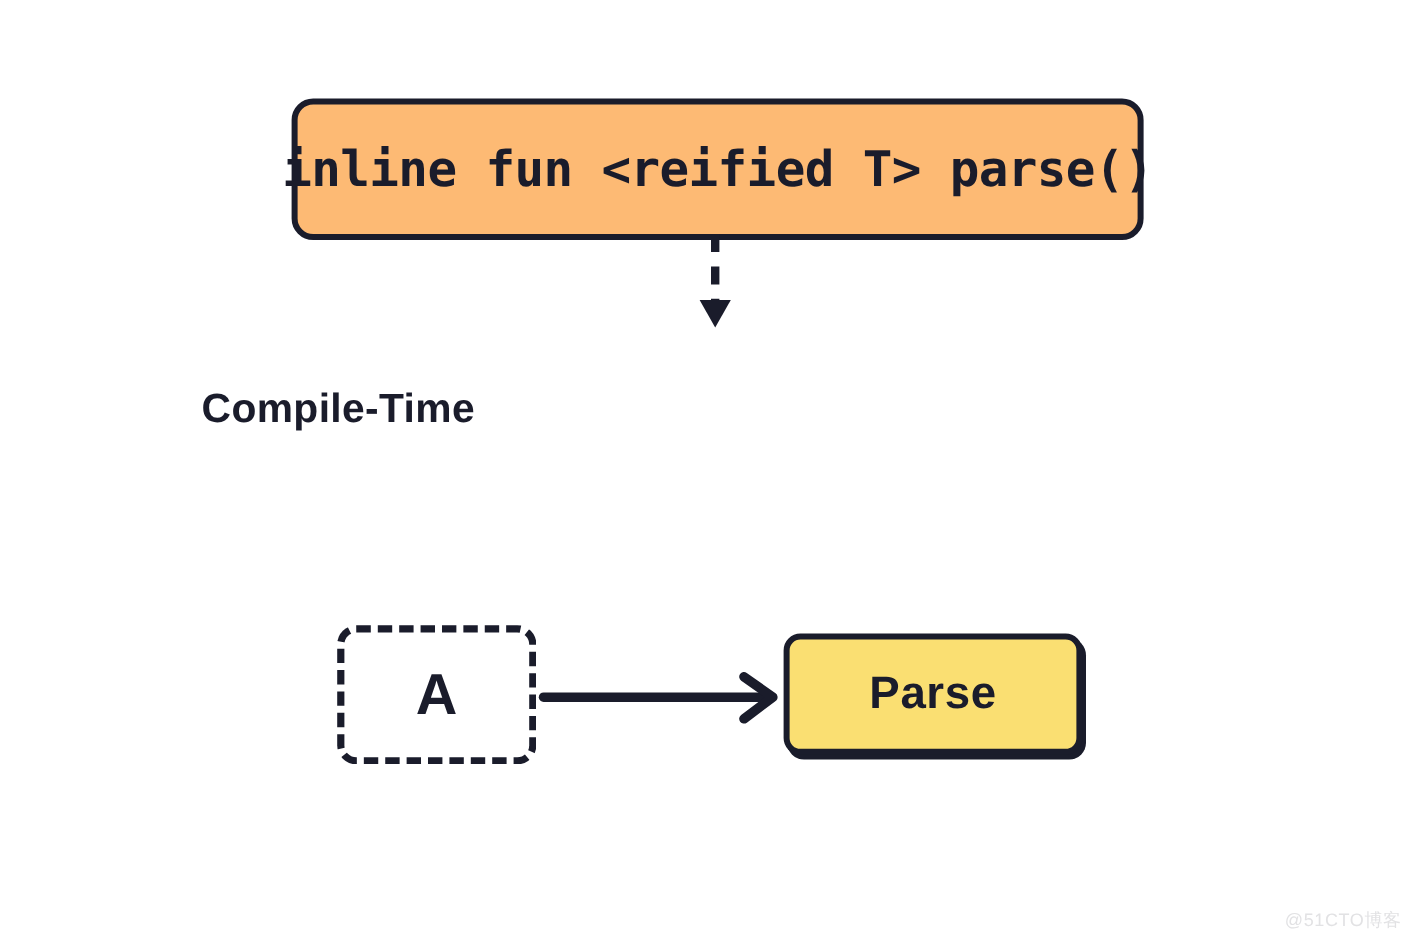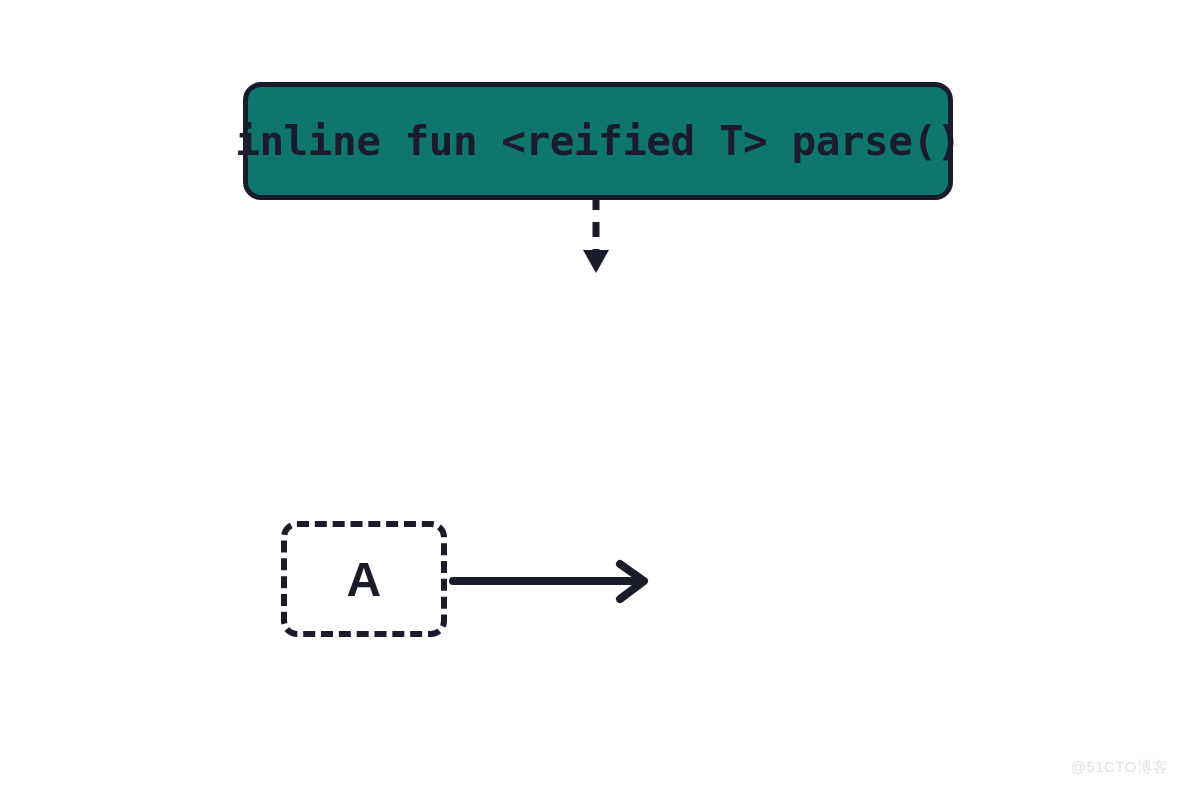--- a/index.html
+++ b/index.html
@@ -20,21 +20,21 @@
   
   .sig-box {
     position: absolute;
     left: 243px;
     top: 82px;
     width: 710px;
     height: 118px;
     box-sizing: border-box;
     border: 5px solid #1A1C2B;
     border-radius: 18px;
-    background: #0f766e;
+    background: #fdba74;
     display: flex;
     align-items: center;
     justify-content: center;
   }
   .sig-text {
     font-family: "DejaVu Sans Mono", "Liberation Mono", monospace;
     font-size: 41px;
     font-weight: 700;
     color: #1A1C2B;
     letter-spacing: -0.5px;
@@ -153,27 +153,31 @@
   <div class="sig-box" id="signature-box">
     <span class="sig-text">inline fun &lt;reified T&gt; parse()</span>
   </div>
 
   <svg class="connector" id="arrow-dashed-down" viewBox="0 0 72 85">
     <line x1="36" y1="0" x2="36" y2="58" stroke="#1A1C2B" stroke-width="7" stroke-dasharray="15 12" stroke-linecap="butt"></line>
     <polygon points="23,55 49,55 36,78" fill="#1A1C2B"></polygon>
   </svg>
 
 
+  <div class="section-label" id="label-compile-time">Compile-Time</div>
 
   <div class="node" id="node-a">
     <span class="node-label">A</span>
   </div>
 
   <svg class="connector" id="arrow-solid-right" viewBox="0 0 205 60">
     <line x1="5" y1="29" x2="186" y2="29" stroke="#1A1C2B" stroke-width="8" stroke-linecap="round"></line>
     <polyline points="172,12 196,29 172,47" fill="none" stroke="#1A1C2B" stroke-width="8" stroke-linecap="round" stroke-linejoin="round"></polyline>
   </svg>
 
+  <div class="node node-yellow" id="node-parse">
+    <span class="node-label">Parse</span>
+  </div>
 
 
   <div id="watermark">@51CTO博客</div>
 
 </div>
 
 </body></html>

